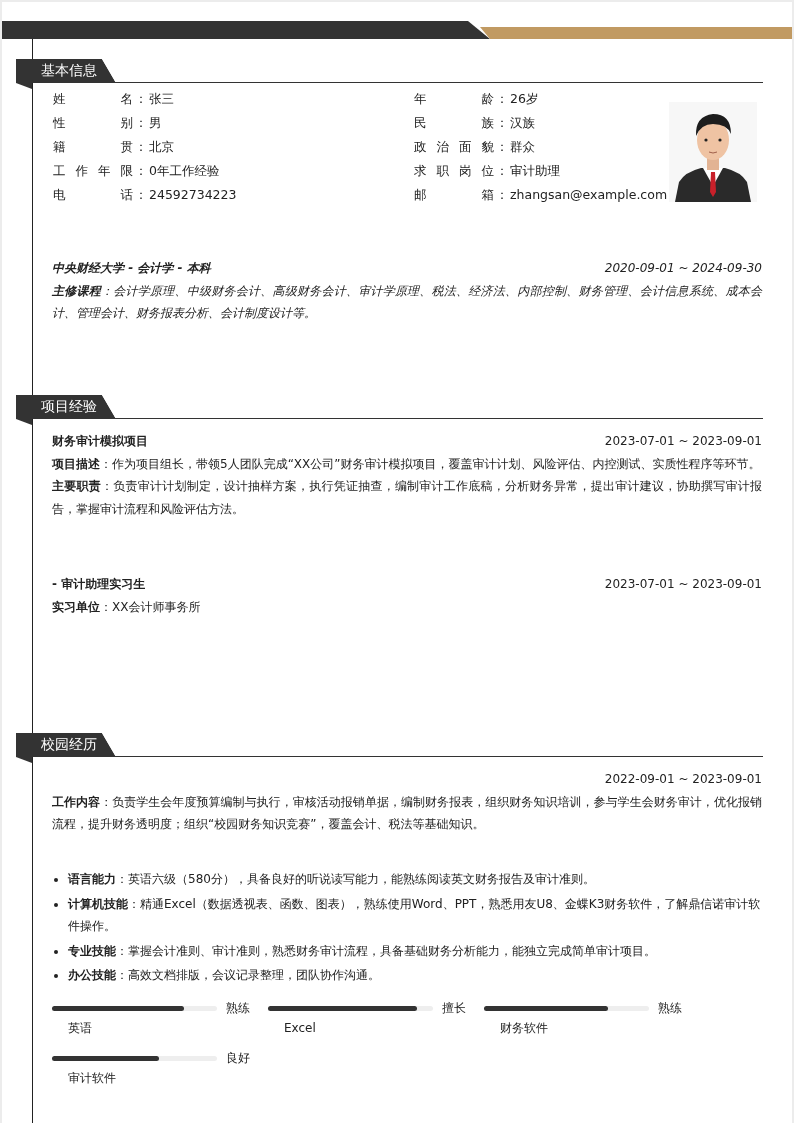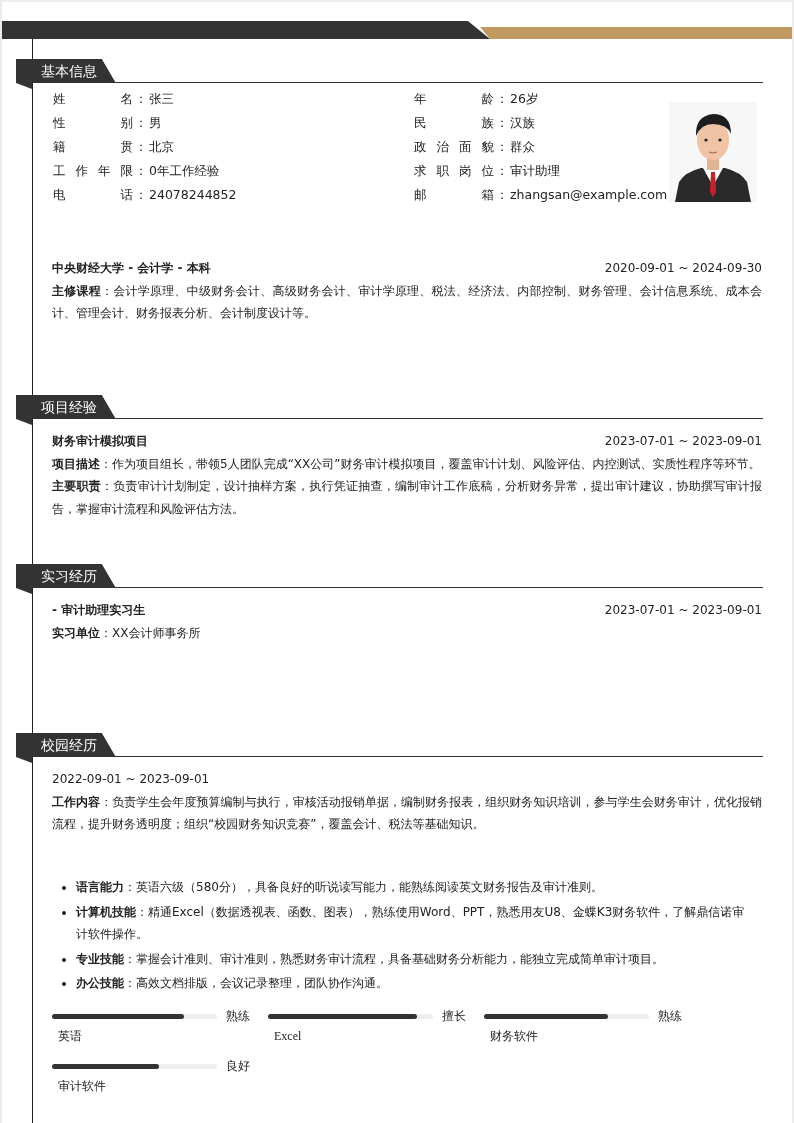--- a/index.html
+++ b/index.html
@@ -3,46 +3,46 @@
 <meta charset="utf-8">
 <style>
   html, body { margin: 0; padding: 0; background: #ececec; }
   body { width: 794px; height: 1123px; position: relative; overflow: hidden; font-family: "DejaVu Sans", "Liberation Sans", sans-serif; color: #222; }
   .page { position: absolute; left: 2px; top: 2px; width: 790px; height: 1121px; background: #fff; overflow: hidden; }
   .top-dark { position: absolute; left: 0; top: 19px; width: 488px; height: 18px; background: #333; clip-path: polygon(0 0, 466px 0, 488px 18px, 0 18px); }
   .top-gold { position: absolute; left: 478px; top: 25px; width: 312px; height: 12px; background: #c19a62; clip-path: polygon(0 0, 312px 0, 312px 12px, 10px 12px); }
   .vline { position: absolute; left: 30px; top: 37px; width: 1px; height: 1084px; background: #222; }
 
   .section { position: absolute; left: 0; width: 790px; }
-  .sec-head { position: relative; height: 26px; }
+  .sec-head { position: relative; height: 26px; font-family: Liberation Serif, serif; }
   .sec-tab { position: absolute; left: 14px; top: 0; width: 86px; height: 24px; background: #333; color: #fff; font-size: 14px; line-height: 24px; padding-left: 25px; box-sizing: border-box; clip-path: polygon(0 0, 86px 0, 100px 24px, 0 24px); width: 100px; }
   .sec-stripes { position: absolute; left: 86px; top: 0; width: 52px; height: 24px; }
   .sec-fold { position: absolute; left: 14px; top: 24px; width: 0; height: 0; border-top: 6px solid #333; border-left: 16px solid transparent; }
   .sec-line { position: absolute; left: 100px; top: 23px; width: 661px; height: 1px; background: #333; }
   .sec-body { position: relative; padding-left: 50px; padding-right: 30px; font-size: 12px; line-height: 22.5px; }
 
   .info-grid { position: relative; height: 130px; }
   .info-row { position: absolute; font-size: 12.5px; height: 24px; line-height: 24px; display: flex; }
   .info-label { width: 80px; display: flex; justify-content: space-between; }
   .info-colon { width: 16px; text-align: center; }
   .photo { position: absolute; left: 667px; top: 100px; width: 88px; height: 100px; }
 
   .row-head { display: flex; justify-content: space-between; font-weight: bold; }
   .row-head .date { font-weight: normal; }
   .b { font-weight: bold; }
   .para { text-align: justify; }
 
-  ul.skills { margin: 8px; padding-left: 16px; }
+  ul.skills { margin: 0; padding-left: 16px; }
   ul.skills li { margin-bottom: 2px; }
   .bars { position: relative; height: 100px; }
   .bar-item { position: absolute; width: 200px; font-size: 12px; }
   .bar-track { position: absolute; left: 0; top: 7px; width: 165px; height: 5px; background: #eee; border-radius: 3px; }
   .bar-fill { height: 5px; background: #333; border-radius: 3px; }
   .bar-level { position: absolute; left: 174px; top: 0; line-height: 18px; }
-  .bar-name { position: absolute; left: 6px; top: 20px; line-height: 18px; }
+  .bar-name { position: absolute; left: 16px; top: 20px; line-height: 18px; }
 </style>
 </head>
 <body>
 
 <div class="page">
   <div class="top-dark"></div>
   <div class="top-gold"></div>
   <div class="vline"></div>
 
   <div class="section" style="top:57px;">
@@ -89,21 +89,21 @@
           </span>
         <span class="info-colon">：</span>
         <span>0年工作经验</span>
       </div>
       <div class="info-row" style="left:51px;top:98px;">
         <span class="info-label">
             <span>电</span>
             <span>话</span>
           </span>
         <span class="info-colon">：</span>
-        <span>24078244852</span>
+        <span>24592734223</span>
       </div>
 
       <div class="info-row" style="left:412px;top:2px;">
         <span class="info-label">
             <span>年</span>
             <span>龄</span>
           </span>
         <span class="info-colon">：</span>
         <span>26岁</span>
       </div>
@@ -153,21 +153,21 @@
     <path d="M42 70 L46 70 L47 90 L44 95 L41 90 Z" fill="#c8202a"></path>
     <rect x="38" y="52" width="12" height="16" fill="#e2b393"></rect>
     <ellipse cx="44" cy="38" rx="16" ry="20" fill="#efc3a3"></ellipse>
     <path d="M27 34 Q26 14 44 12 Q62 12 62 32 Q58 22 44 22 Q32 22 27 34 Z" fill="#1d1d1d"></path>
     <circle cx="37" cy="38" r="1.6" fill="#222"></circle>
       <circle cx="51" cy="38" r="1.6" fill="#222"></circle>
     <path d="M40 50 Q44 52 48 50" stroke="#a0604a" stroke-width="1" fill="none"></path>
   </svg>
 
   <div class="section" style="top:246px;">
-    <div class="sec-body" style="padding-top:9px;">
+    <div class="sec-body" style="padding-top:9px;font-style:italic;">
       <div class="row-head">
         <span>中央财经大学 - 会计学 - 本科</span>
         <span class="date">2020-09-01 ~ 2024-09-30</span>
       </div>
       <div class="para"><span class="b">主修课程</span><span>：会计学原理、中级财务会计、高级财务会计、审计学原理、税法、经济法、内部控制、财务管理、会计信息系统、成本会计、管理会计、财务报表分析、会计制度设计等。</span></div>
     </div>
   </div>
 
   <div class="section" style="top:393px;">
     <div class="sec-head">
@@ -183,65 +183,56 @@
       <div class="row-head">
         <span>财务审计模拟项目</span>
         <span class="date">2023-07-01 ~ 2023-09-01</span>
       </div>
       <div class="para"><span class="b">项目描述</span><span>：作为项目组长，带领5人团队完成“XX公司”财务审计模拟项目，覆盖审计计划、风险评估、内控测试、实质性程序等环节。</span></div>
       <div class="para"><span class="b">主要职责</span><span>：负责审计计划制定，设计抽样方案，执行凭证抽查，编制审计工作底稿，分析财务异常，提出审计建议，协助撰写审计报告，掌握审计流程和风险评估方法。</span></div>
     </div>
   </div>
 
   <div class="section" style="top:562px;">
-    <div class="sec-head">
-      <div class="sec-tab">实习经历</div>
-      <svg class="sec-stripes" viewBox="0 0 52 24">
-          <polygon points="14,0 20,0 34,24 28,24" fill="#fff"></polygon>
-          <polygon points="22,0 26,0 40,24 36,24" fill="#fff"></polygon>
-        </svg>
-      <div class="sec-fold"></div>
-      <div class="sec-line"></div>
-    </div>
     <div class="sec-body" style="padding-top:9px;">
       <div class="row-head">
         <span> - 审计助理实习生</span>
         <span class="date">2023-07-01 ~ 2023-09-01</span>
       </div>
       <div class="para"><span class="b">实习单位</span><span>：XX会计师事务所</span></div>
     </div>
   </div>
 
   <div class="section" style="top:731px;">
     <div class="sec-head">
       <div class="sec-tab">校园经历</div>
       <svg class="sec-stripes" viewBox="0 0 52 24">
           <polygon points="14,0 20,0 34,24 28,24" fill="#fff"></polygon>
           <polygon points="22,0 26,0 40,24 36,24" fill="#fff"></polygon>
         </svg>
       <div class="sec-fold"></div>
       <div class="sec-line"></div>
     </div>
     <div class="sec-body" style="padding-top:9px;">
-      <div class="row-head" style="">
+      <div class="row-head" style="justify-content:flex-end;">
         <span class="date">2022-09-01 ~ 2023-09-01</span>
       </div>
       <div class="para"><span class="b">工作内容</span><span>：负责学生会年度预算编制与执行，审核活动报销单据，编制财务报表，组织财务知识培训，参与学生会财务审计，优化报销流程，提升财务透明度；组织“校园财务知识竞赛”，覆盖会计、税法等基础知识。</span></div>
     </div>
   </div>
 
   <div class="section" style="top:855px;">
     <div class="sec-body" style="padding-top:11px;">
       <ul class="skills">
         <li><span class="b">语言能力</span><span>：英语六级（580分），具备良好的听说读写能力，能熟练阅读英文财务报告及审计准则。</span></li>
         <li><span class="b">计算机技能</span><span>：精通Excel（数据透视表、函数、图表），熟练使用Word、PPT，熟悉用友U8、金蝶K3财务软件，了解鼎信诺审计软件操作。</span></li>
         <li><span class="b">专业技能</span><span>：掌握会计准则、审计准则，熟悉财务审计流程，具备基础财务分析能力，能独立完成简单审计项目。</span></li>
         <li><span class="b">办公技能</span><span>：高效文档排版，会议记录整理，团队协作沟通。</span></li>
       </ul>
-      <div class="bars" style="margin-top:12px;font-family:Liberation Serif, serif;">
+      <div class="bars" style="margin-top:12px;">
         <div class="bar-item" style="left:0;top:0;">
           <div class="bar-track">
               <div class="bar-fill" style="width:80%;"></div>
             </div>
           <span class="bar-level">熟练</span>
           <span class="bar-name">英语</span>
         </div>
         <div class="bar-item" style="left:216px;top:0;">
           <div class="bar-track">
               <div class="bar-fill" style="width:90%;"></div>

